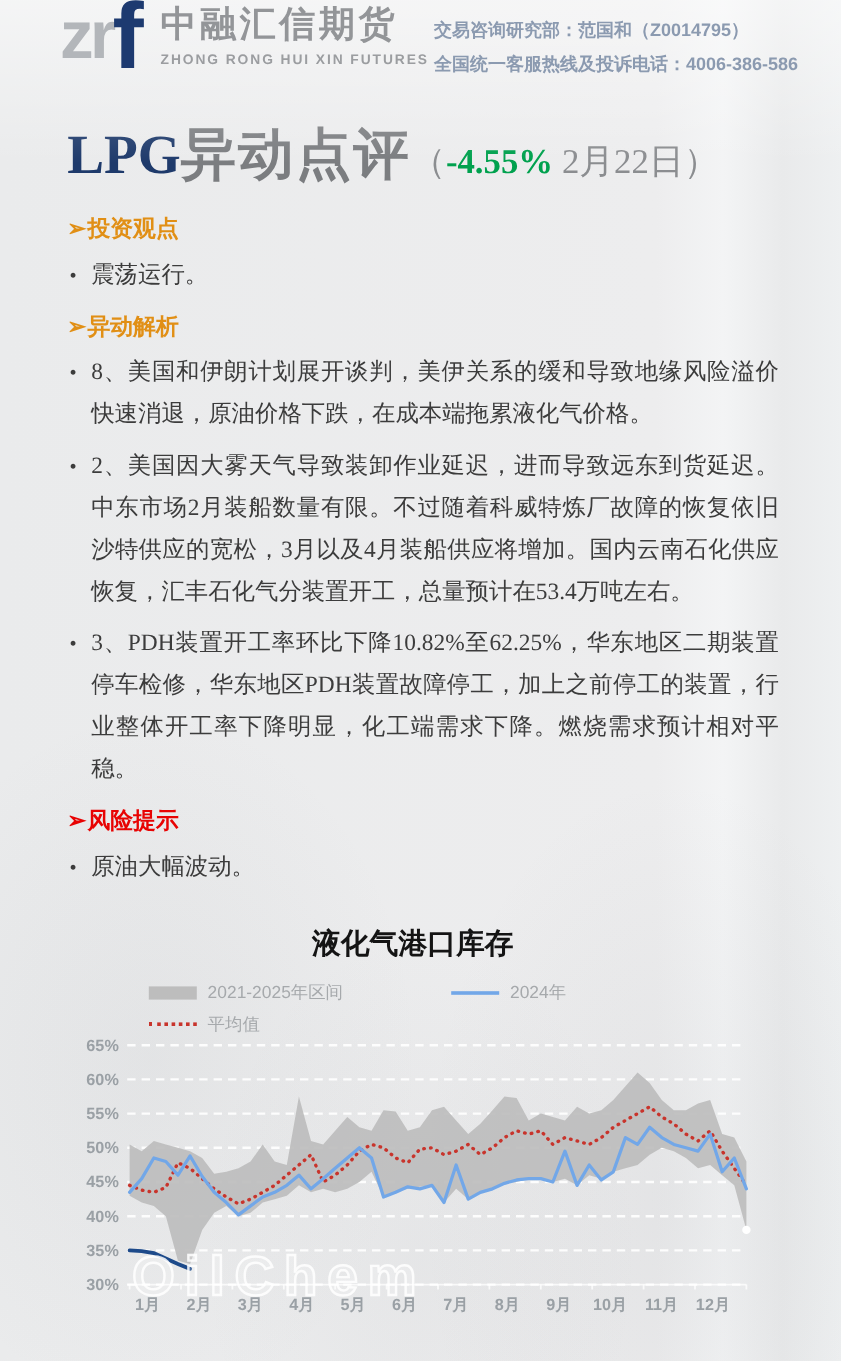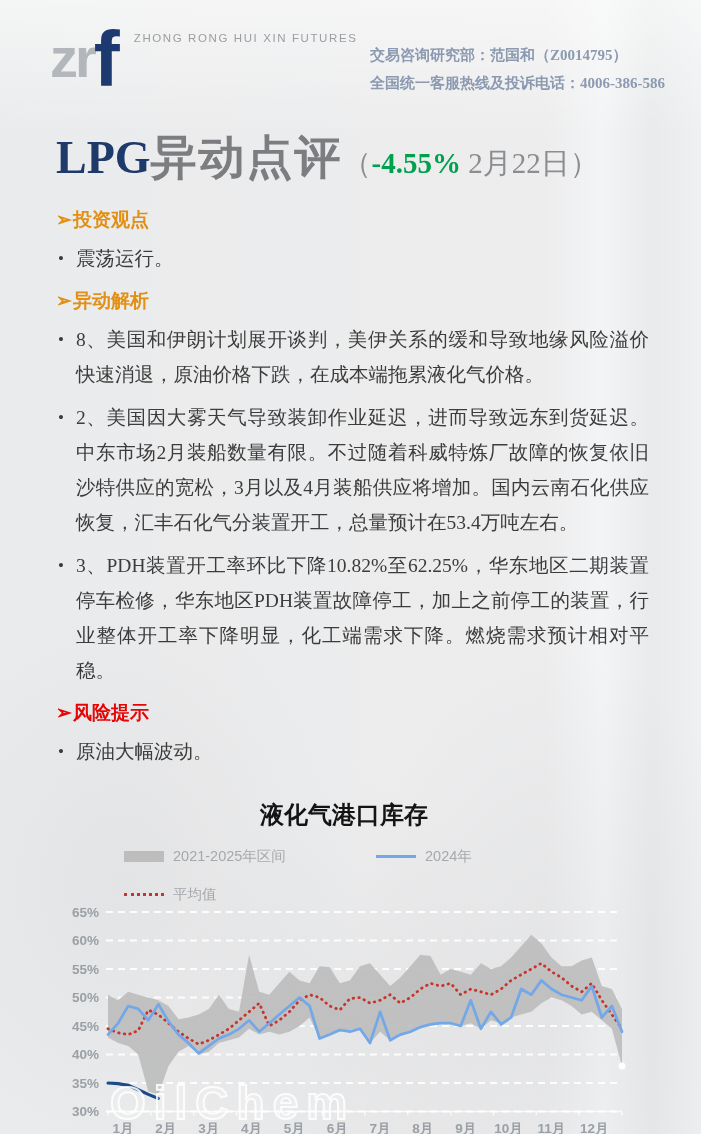--- a/index.html
+++ b/index.html
@@ -14,47 +14,47 @@
   }
   .bg-texture{
     position:absolute;inset:0;pointer-events:none;
     background:
       linear-gradient(180deg,rgba(255,255,255,.5) 0%,rgba(255,255,255,0) 12%),
       radial-gradient(ellipse 320px 420px at 18% 78%,rgba(120,125,132,.07),rgba(0,0,0,0) 70%),
       radial-gradient(ellipse 300px 500px at 80% 88%,rgba(110,116,124,.08),rgba(0,0,0,0) 70%),
       radial-gradient(ellipse 260px 380px at 50% 92%,rgba(120,125,132,.06),rgba(0,0,0,0) 70%);
   }
   
-  .header{position:relative;display:flex;align-items:flex-start;padding:29px 36px 0 50px;}
+  .header{position:relative;display:flex;align-items:flex-start;padding:0 36px 0 50px;}
   .logo{display:flex;align-items:flex-end;}
   .logo .zr{font-size:56px;font-weight:800;letter-spacing:-3px;color:#b3b6ba;line-height:58px;}
   .logo .f{font-size:78px;font-weight:800;color:#1d3a70;line-height:56px;margin:0 4px 0 0;}
   .brand{margin-left:10px;padding-bottom:2px;}
   .brand-cn{font-size:30px;font-weight:800;color:#939598;letter-spacing:3px;}
-  .brand-en{font-size:11.5px;font-weight:400;color:#9b9da0;letter-spacing:1.6px;margin-top:3px;}
-  .contact{margin-left:auto;padding-top:12px;color:#8b9ab0;font-weight:700;font-size:15px;line-height:28px;font-family:Liberation Serif, serif;}
+  .brand-en{font-size:11.5px;font-weight:700;color:#9b9da0;letter-spacing:1.6px;margin-top:3px;}
+  .contact{margin-left:auto;padding-top:12px;color:#8b9ab0;font-weight:700;font-size:15px;line-height:28px;font-family:Liberation Sans, sans-serif;}
   
   .doc-title{margin:30px 0 0 56px;font-family:"Liberation Serif","DejaVu Serif",serif;white-space:nowrap;}
   .t-product{font-size:46px;font-weight:700;color:#1e3a6b;}
   .t-rest{font-size:46px;font-weight:600;color:#7b7d80;letter-spacing:2px;}
   .t-paren,.t-tail{font-size:29px;color:#8b8d90;}
   .t-change{font-size:29px;font-weight:700;color:#00a14e;}
   
   .content{margin:18px 52px 0 56px;font-family:"Liberation Serif","DejaVu Serif",serif;}
   .sec-head{font-size:19px;font-weight:800;margin:12px 0 8px;}
   .sec-head.orange{color:#e18f15;}
   .sec-head.red{color:#ea0000;}
   .sec-head .arrow{margin-right:1px;}
   .bullet-item{position:relative;padding-left:20px;font-size:19.5px;color:#3c3c3c;line-height:35px;margin:2px 0 8px;text-align:justify;}
   .bullet-item .bullet{position:absolute;left:2px;top:0;font-size:17px;color:#3c3c3c;}
   
   .chart-wrap{position:relative;width:588px;margin:30px 0 0 50px;}
   .chart-title{text-align:center;font-family:"Liberation Serif","DejaVu Serif",serif;
     font-size:24px;font-weight:800;color:#141414;text-underline-offset:5px;}
-  .legend{display:grid;grid-template-columns:252px 188px;justify-content:center;row-gap:19px;margin:16px 0 0 0;}
+  .legend{display:grid;grid-template-columns:252px 188px;justify-content:center;row-gap:7px;margin:16px 0 0 0;}
   .legend-item{display:flex;align-items:center;gap:9px;color:#a6a9ac;font-size:14.5px;}
   .sw{flex:0 0 auto;}
   .sw-band{width:40px;height:11px;background:#bdbdbd;}
   .sw-line{width:40px;height:3px;}
   .sw-dotted{width:40px;height:0;border-top:3px dotted #c8342c;}
   #chart-svg-holder{position:relative;margin-top:-2px;}
   .watermark{
     position:absolute;left:28px;bottom:22px;
     font-size:46px;font-weight:800;letter-spacing:8px;font-style:normal;
     color:rgba(255,255,255,.18);
@@ -67,20 +67,21 @@
 
 <div class="page">
   <div class="bg-texture"></div>
 
   <div class="header">
     <div class="logo">
       <span class="zr">zr</span>
       <span class="f">f</span>
     </div>
     <div class="brand">
+      <div class="brand-cn">中融汇信期货</div>
       <div class="brand-en">ZHONG RONG HUI XIN FUTURES</div>
     </div>
     <div class="contact">
       <div>交易咨询研究部：范国和（Z0014795）</div>
       <div>全国统一客服热线及投诉电话：4006-386-586</div>
     </div>
   </div>
 
   <div class="doc-title">
     <span class="t-product">LPG</span><span class="t-rest">异动点评</span><span class="t-paren">（</span><span class="t-change">-4.55%</span><span class="t-tail"> 2月22日）</span>

